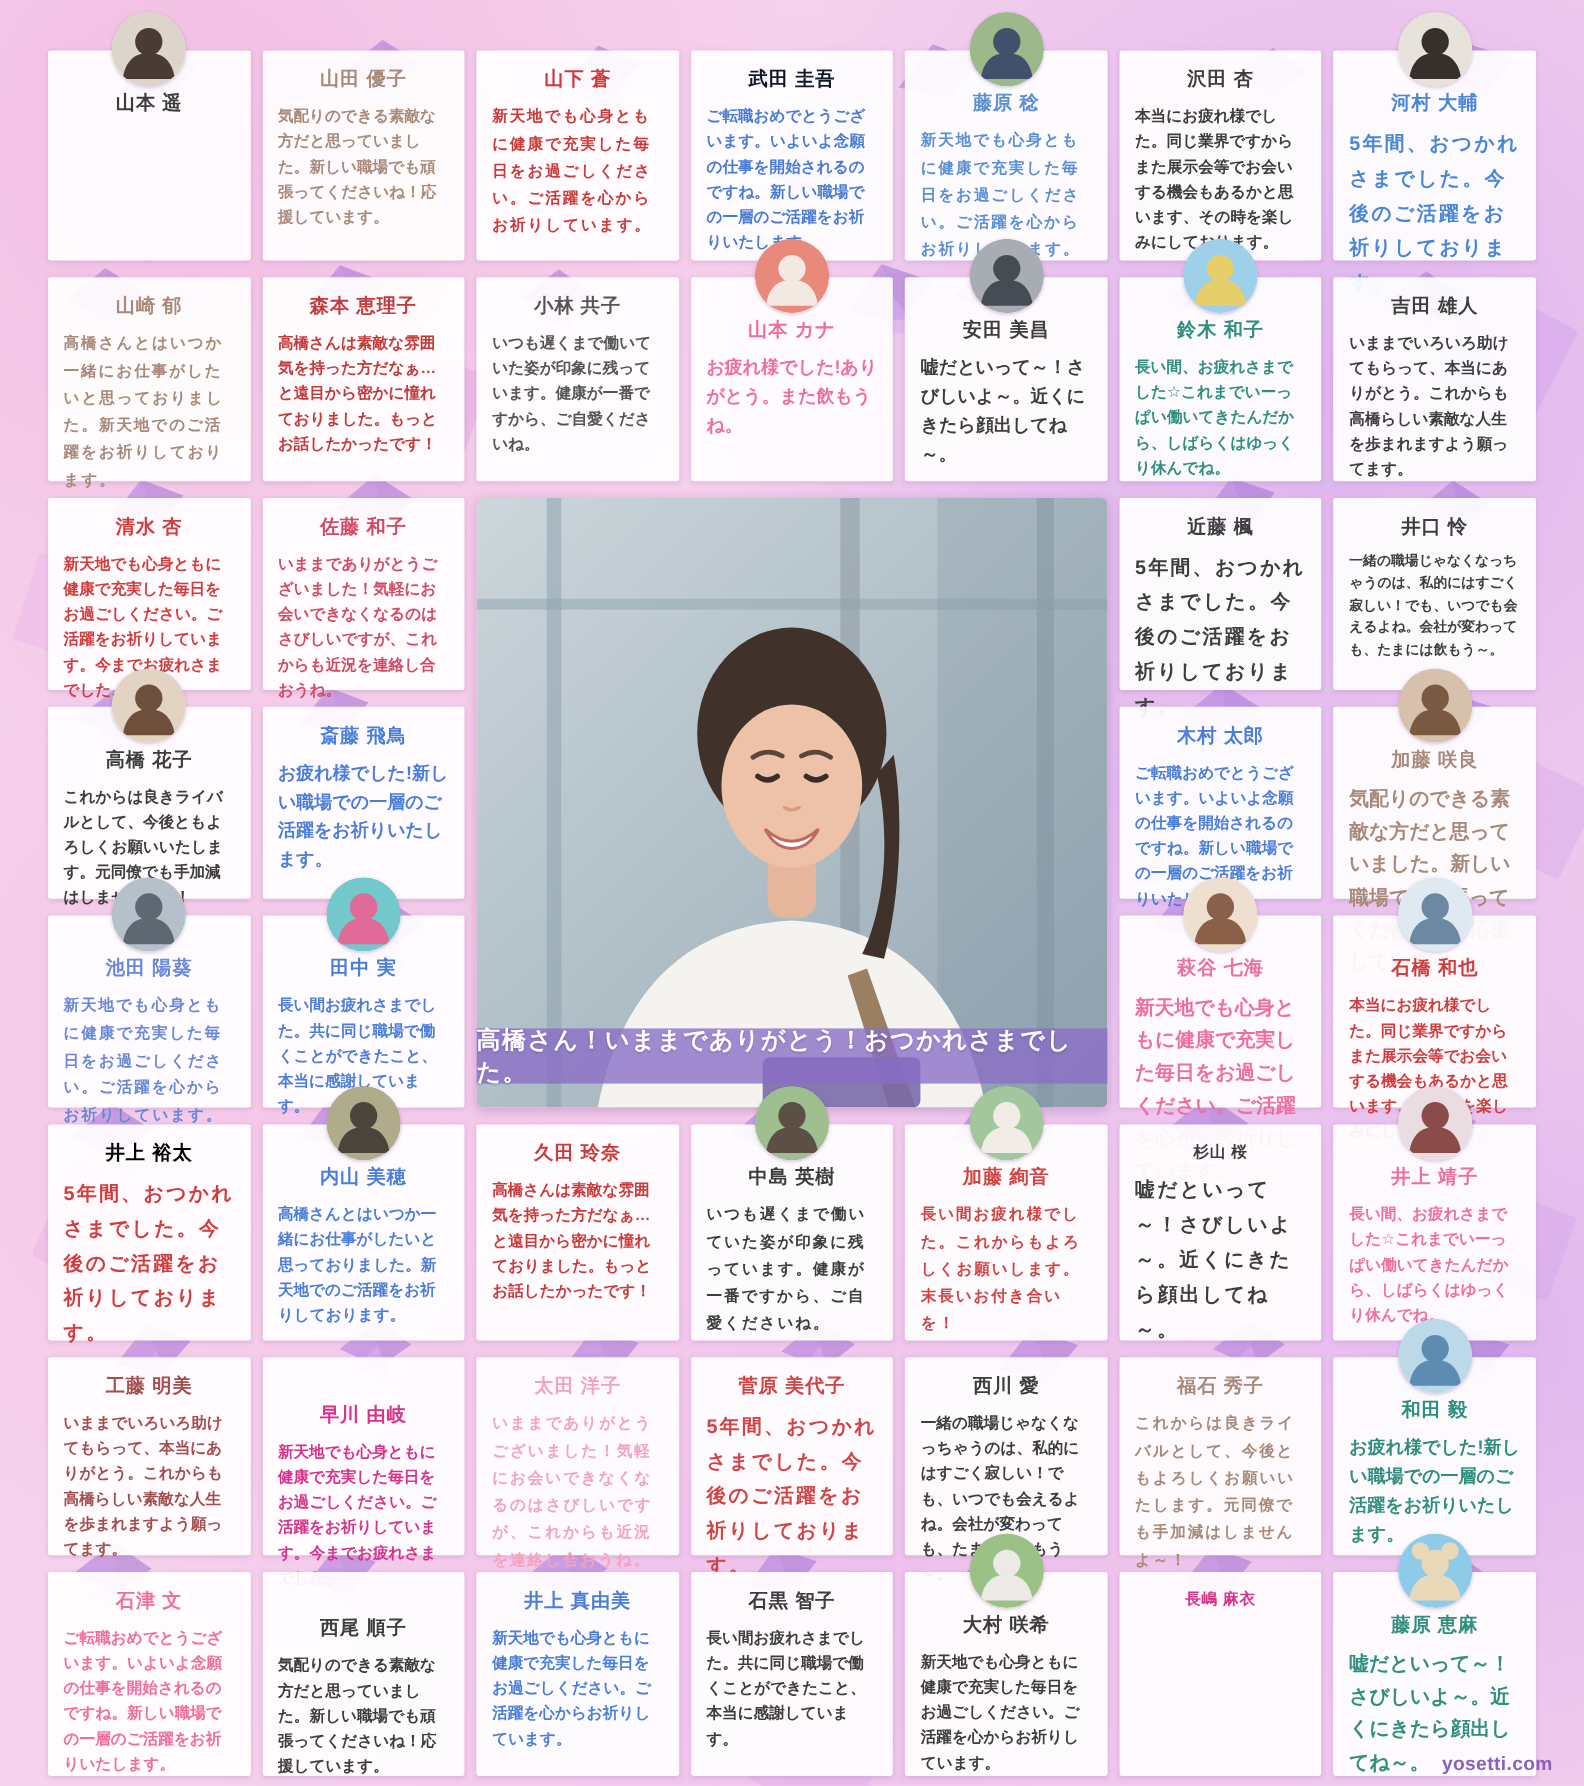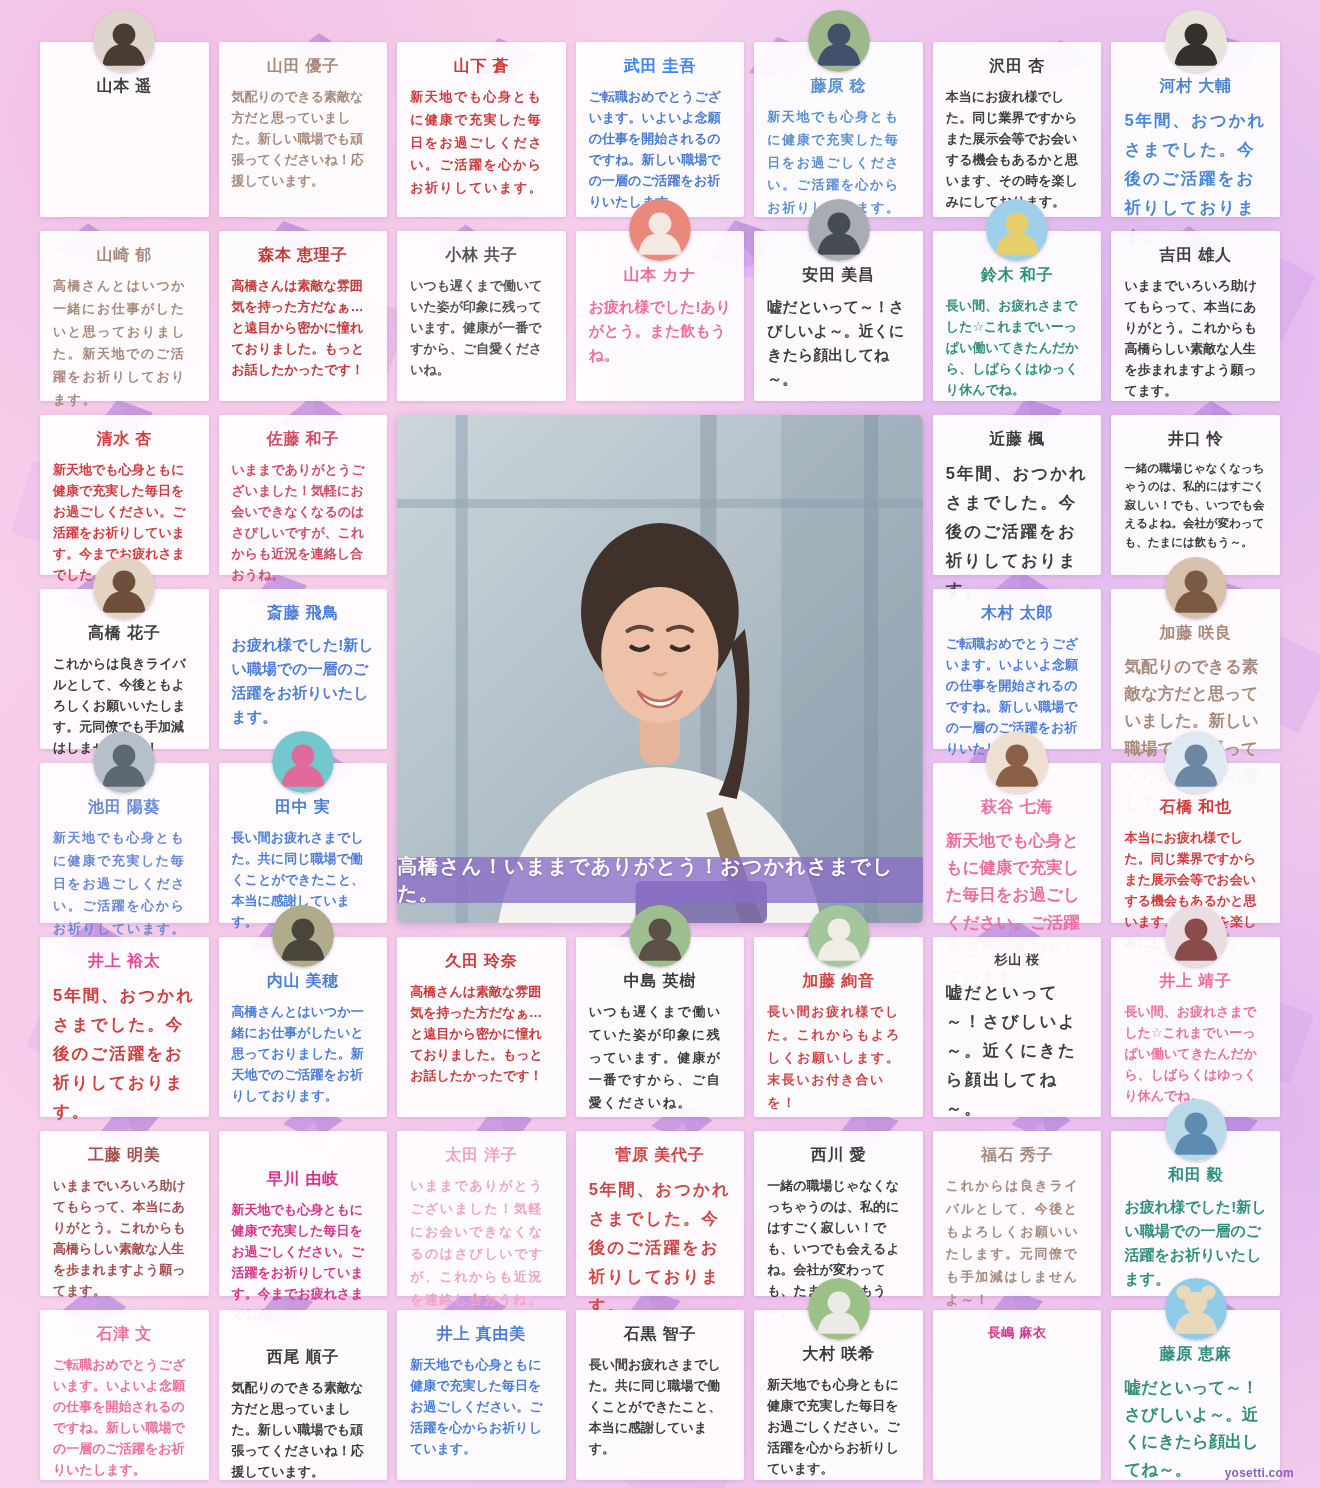--- a/index.html
+++ b/index.html
@@ -53,21 +53,21 @@
   .photo-tile svg{ display:block; width:100%; height:100%; }
   .photo-banner{
     position:absolute; left:0; right:0; bottom:20px; height:46px;
     background:rgba(137,109,198,.78);
     display:flex; align-items:center; justify-content:center;
     color:#fff; font-size:20px; font-weight:bold; letter-spacing:.06em;
     text-shadow:0 1px 2px rgba(80,50,120,.4);
   }
   .footer-brand{
     position:absolute; right:26px; bottom:8px; z-index:2;
-    color:#8a5fc0; font-size:12px; font-weight:bold; letter-spacing:.02em;
+    color:#8a5fc0; font-size:16px; font-weight:bold; letter-spacing:.02em;
   }
 </style>
 </head>
 <body>
 
 <div class="decor-layer">
     <svg class="ori" viewBox="0 0 100 100" style="left:92px;top:28px;width:78px;height:78px;transform:rotate(-8deg)">
       <polygon points="5,58 46,16 58,74" fill="#b685e0" opacity=".65"></polygon>
       <polygon points="46,16 94,40 58,74" fill="#9a6ad2" opacity=".5"></polygon>
       <polygon points="26,80 52,48 80,92" fill="#ddaef5" opacity=".6"></polygon>
@@ -357,21 +357,21 @@
     <div class="member-name" style="color: rgb(168, 137, 122);">山田 優子</div>
     <div class="message" style="color: rgb(168, 137, 122);">気配りのできる素敵な方だと思っていました。新しい職場でも頑張ってくださいね！応援しています。</div>
   </div>
     <div class="card sz-m spaced" style="grid-area: 1 / 3;">
 
     <div class="member-name" style="color: rgb(204, 58, 58);">山下 蒼</div>
     <div class="message" style="color: rgb(204, 58, 58);">新天地でも心身ともに健康で充実した毎日をお過ごしください。ご活躍を心からお祈りしています。</div>
   </div>
     <div class="card sz-m" style="grid-area: 1 / 4;">
 
-    <div class="member-name" style="color: #3b82f6;">武田 圭吾</div>
+    <div class="member-name" style="color: #0f172a;">武田 圭吾</div>
     <div class="message" style="color: rgb(74, 123, 212);">ご転職おめでとうございます。いよいよ念願の仕事を開始されるのですね。新しい職場での一層のご活躍をお祈りいたします。</div>
   </div>
     <div class="card sz-m spaced" style="grid-area: 1 / 5;">
     <div class="avatar">
       <svg viewBox="0 0 60 60">
         <circle class="av-bg" cx="30" cy="30" r="30" style="fill: rgb(157, 184, 138);"></circle>
         <circle class="av-ear e1" cx="18" cy="14" r="7" style="display:none"></circle>
         <circle class="av-ear e2" cx="42" cy="14" r="7" style="display:none"></circle>
         <circle class="av-head" cx="30" cy="24" r="11" style="fill: rgb(65, 80, 107);"></circle>
         <path class="av-body" d="M9,54 C11,39 19,33 30,33 C41,33 49,39 51,54 Z" style="fill: rgb(65, 80, 107);"></path>
@@ -560,21 +560,21 @@
         <circle class="av-ear e2" cx="42" cy="14" r="7" style="display:none"></circle>
         <circle class="av-head" cx="30" cy="24" r="11" style="fill: rgb(108, 136, 162);"></circle>
         <path class="av-body" d="M9,54 C11,39 19,33 30,33 C41,33 49,39 51,54 Z" style="fill: rgb(108, 136, 162);"></path>
       </svg>
     </div>
     <div class="member-name" style="color: rgb(210, 60, 60);">石橋 和也</div>
     <div class="message" style="color: rgb(210, 60, 60);">本当にお疲れ様でした。同じ業界ですからまた展示会等でお会いする機会もあるかと思います、その時を楽しみにしております。</div>
   </div>
     <div class="card sz-l spaced" style="grid-area: 6 / 1;">
 
-    <div class="member-name" style="color: #ec4899;">井上 裕太</div>
+    <div class="member-name" style="color: #000000;">井上 裕太</div>
     <div class="message" style="color: rgb(210, 60, 60);">5年間、おつかれさまでした。今後のご活躍をお祈りしております。</div>
   </div>
     <div class="card sz-m" style="grid-area: 6 / 2;">
     <div class="avatar">
       <svg viewBox="0 0 60 60">
         <circle class="av-bg" cx="30" cy="30" r="30" style="fill: rgb(176, 171, 139);"></circle>
         <circle class="av-ear e1" cx="18" cy="14" r="7" style="display:none"></circle>
         <circle class="av-ear e2" cx="42" cy="14" r="7" style="display:none"></circle>
         <circle class="av-head" cx="30" cy="24" r="11" style="fill: rgb(73, 69, 59);"></circle>
         <path class="av-body" d="M9,54 C11,39 19,33 30,33 C41,33 49,39 51,54 Z" style="fill: rgb(73, 69, 59);"></path>

